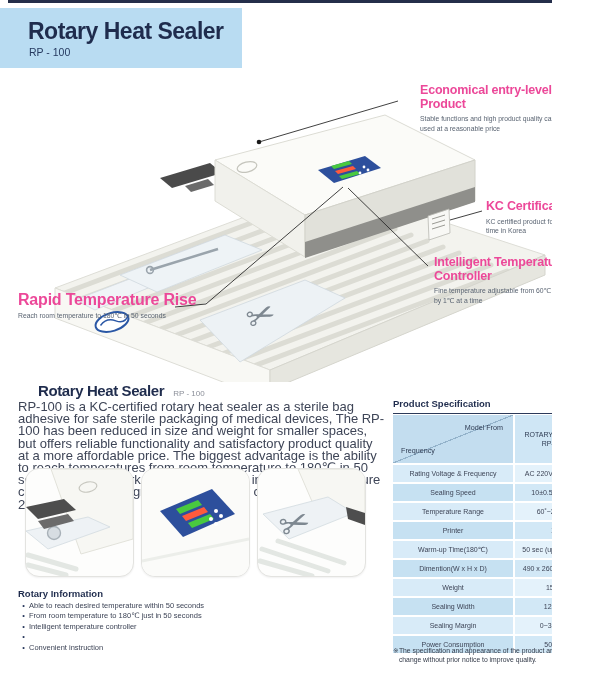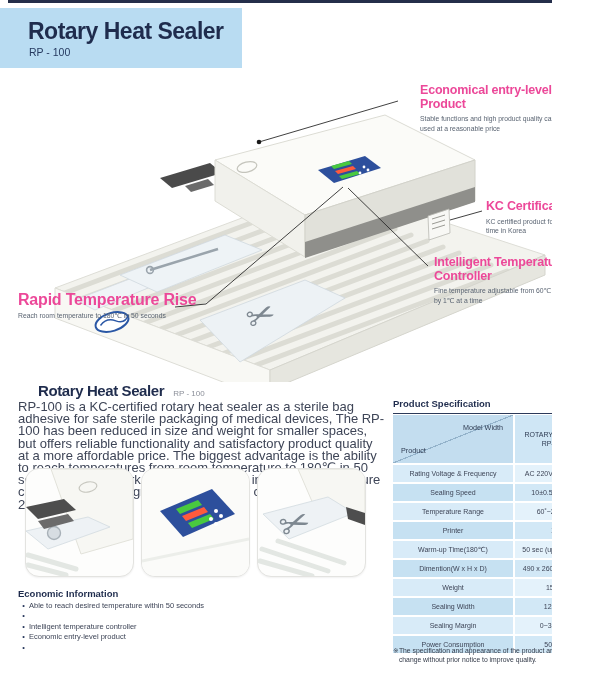--- a/index.html
+++ b/index.html
@@ -214,48 +214,49 @@
             <line x1="20" y1="72" x2="86" y2="94"></line>
         </g>
         <polygon points="40,0 107,0 107,52 56,37" fill="#f7f7f3" stroke="#e2e2da" stroke-width="1"></polygon>
         <polygon points="5,45 70,28 96,44 31,70" fill="#eef2f5" stroke="#d2dae0" stroke-width="0.8"></polygon>
         <text x="22" y="66" font-size="36" fill="#7e8891" transform="rotate(-20 40 55)">✂</text>
         <polygon points="88,38 107,44 107,56 90,50" fill="#4e4e4e"></polygon>
       </svg>
     </div>
   </div>
 
-  <div class="pi-h">Economic Information</div>
+  <div class="pi-h">Rotary Information</div>
   <ul class="pi-list">
     <li>
         <span class="blt"></span>
         <span>Able to reach desired temperature within 50 seconds</span>
       </li>
     <li>
         <span class="blt"></span>
+        <span>From room temperature to 180℃ just in 50 seconds</span>
       </li>
     <li>
         <span class="blt"></span>
         <span>Intelligent temperature controller</span>
       </li>
     <li>
         <span class="blt"></span>
-        <span>Economic entry-level product</span>
-      </li>
-    <li>
-        <span class="blt"></span>
+      </li>
+    <li>
+        <span class="blt"></span>
+        <span>Convenient instruction</span>
       </li>
   </ul>
 
   <div class="spec-h">Product Specification</div>
   <div class="spec-table">
     <div class="spec-head">
       <div class="head-l">
-        <span class="ml">Model Width</span>
-        <span class="cl">Product</span>
+        <span class="ml">Model From</span>
+        <span class="cl">Frequency</span>
       </div>
       <div class="head-v">
         <div>ROTARY SEALER</div>
         <div>RP-100</div>
       </div>
     </div>
     <div class="spec-row r-odd">
         <div class="cell cell-l">Rating Voltage &amp; Frequency</div>
         <div class="cell cell-v">AC 220V, 50/60Hz</div>
       </div>

